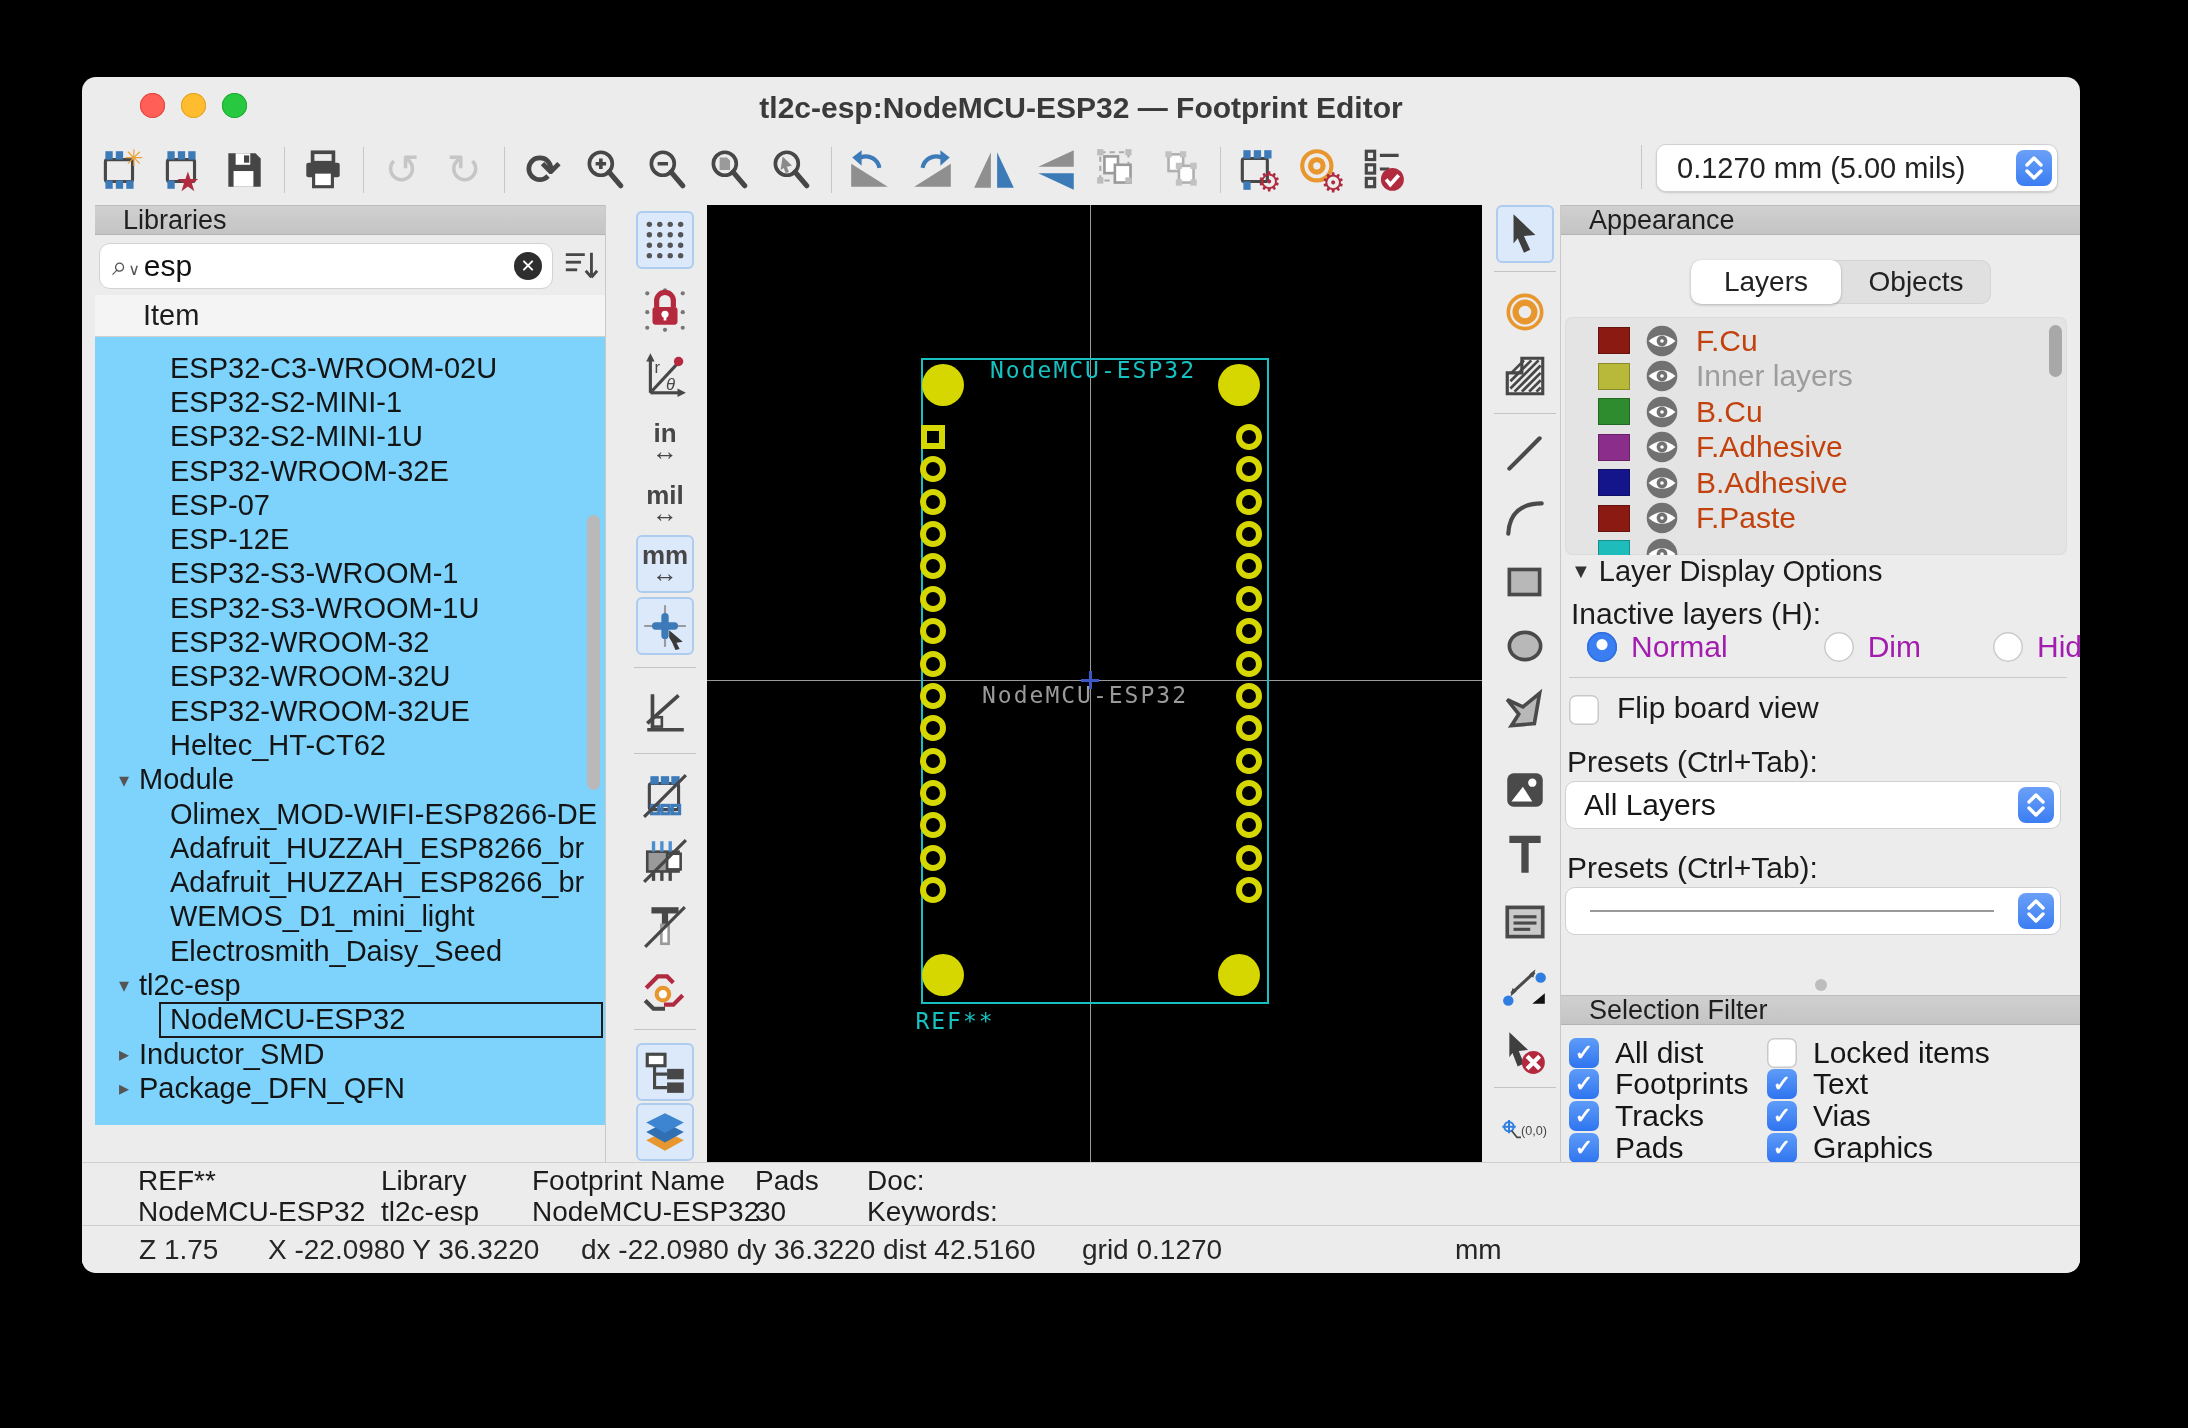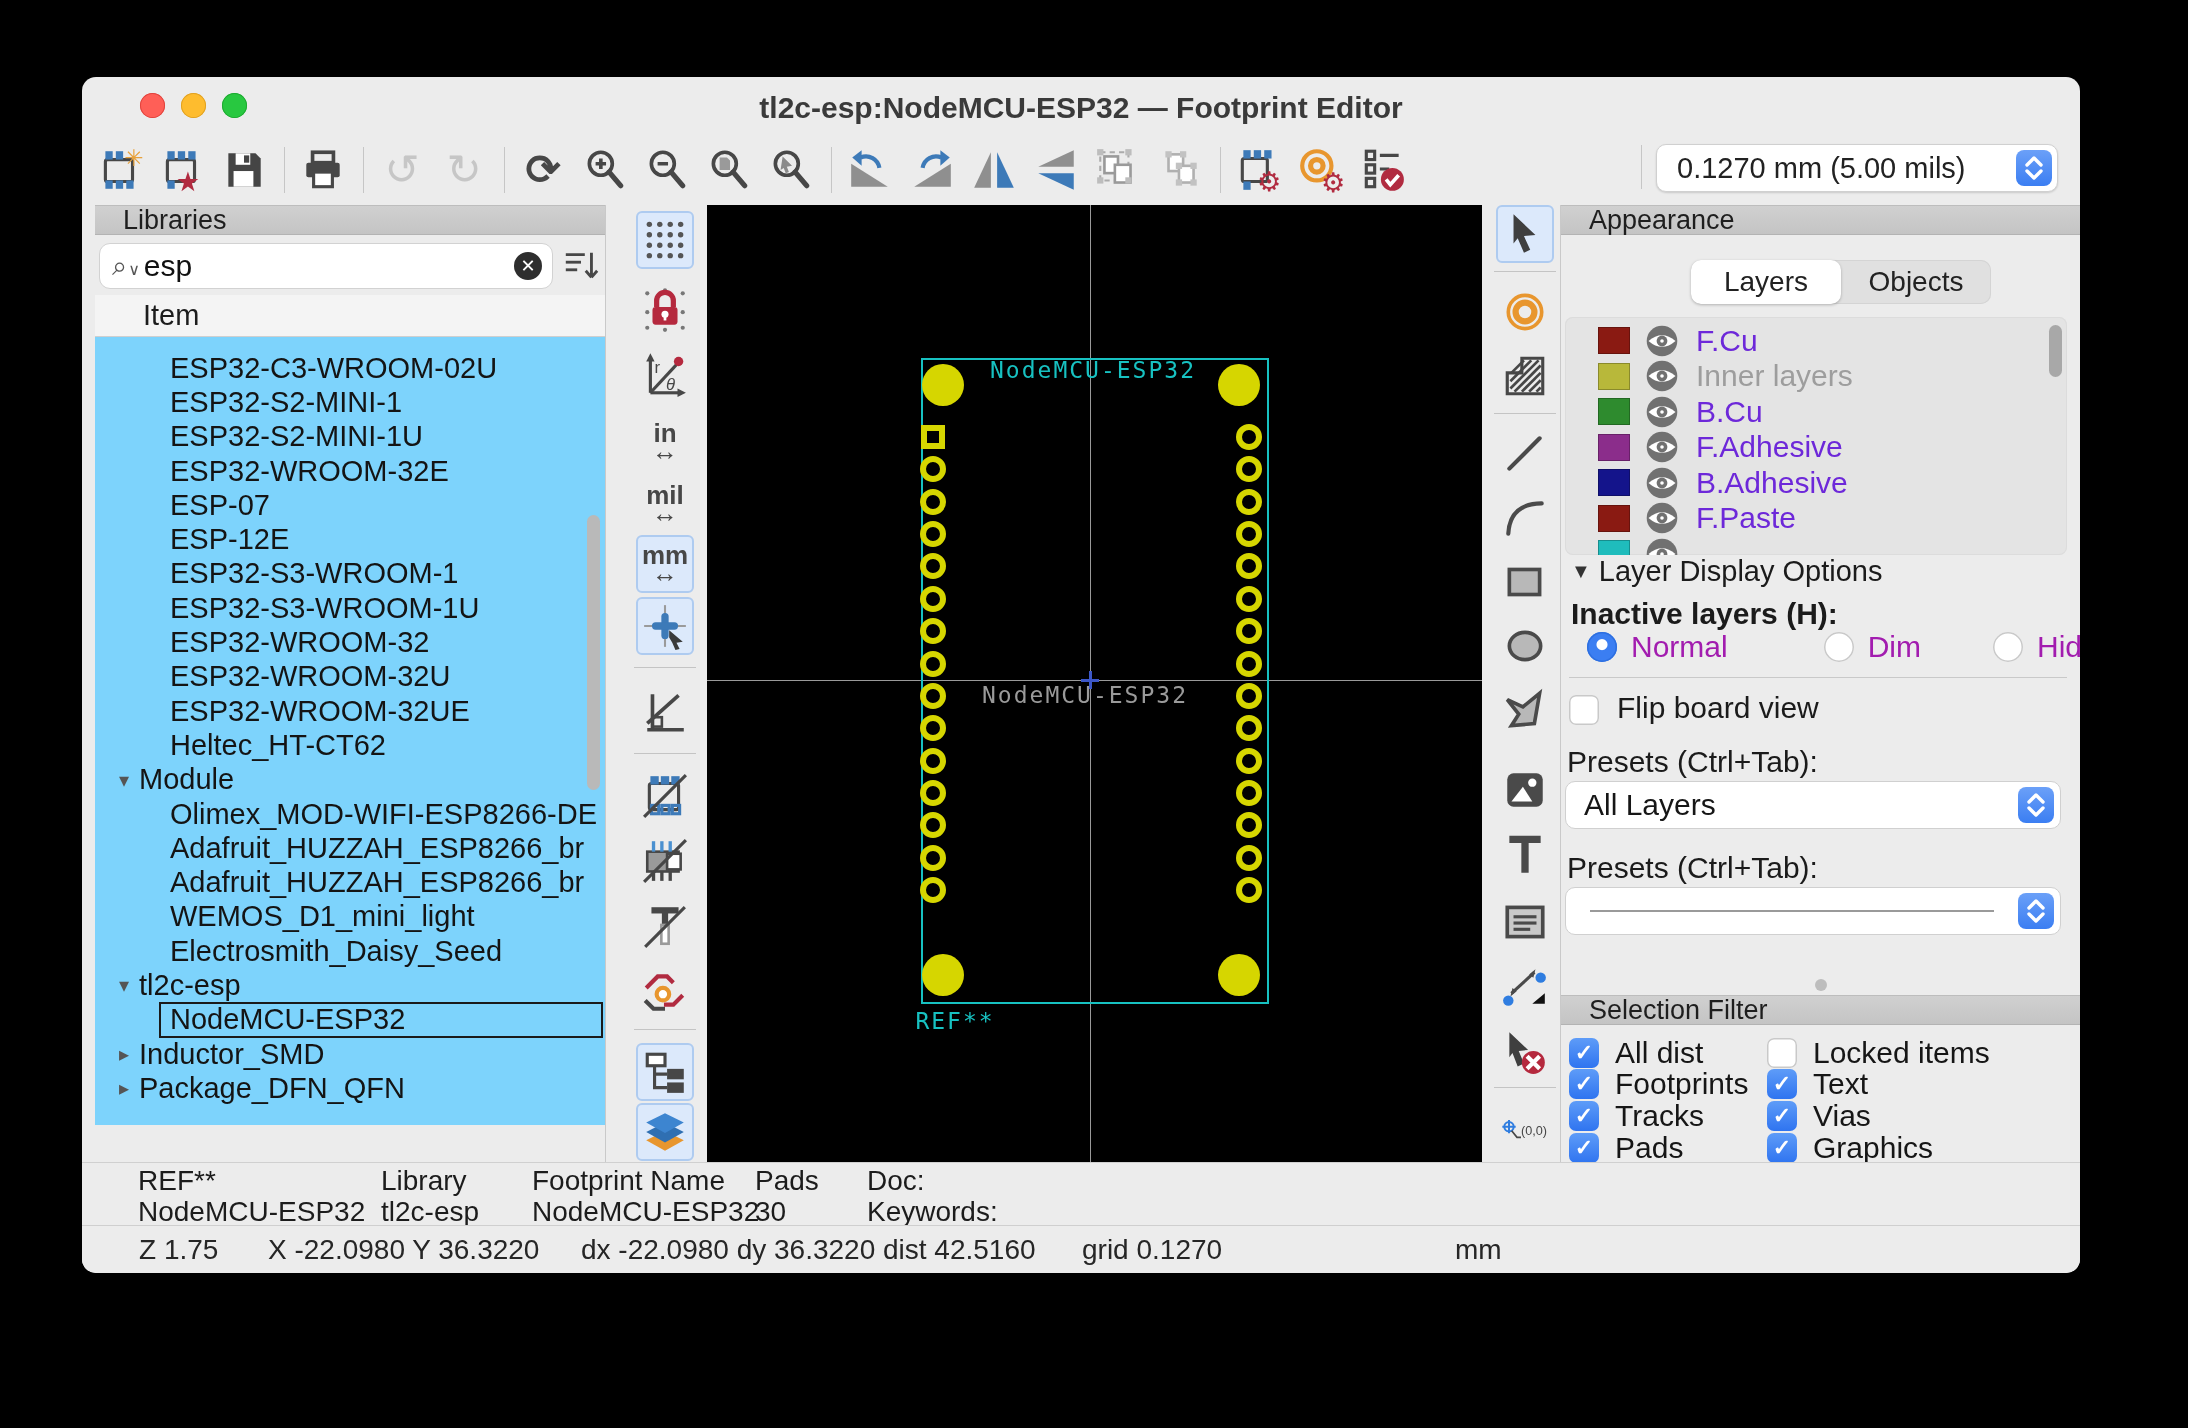--- a/index.html
+++ b/index.html
@@ -70,21 +70,21 @@
   
   .rpanel{position:absolute;left:1478px;top:0;width:520px;height:957px;background:#ececec;border-left:1px solid #c9c9c9;}
   .app-head{position:absolute;left:0;top:0;width:520px;height:30px;}
   .tabs{position:absolute;left:130px;top:55px;height:44px;display:flex;background:#e0e0e0;border-radius:10px;box-shadow:inset 0 0 0 1px #d4d4d4;}
   .tab{min-width:118px;padding:0 16px;display:flex;align-items:center;justify-content:center;font-size:28px;color:#222;border-radius:10px;}
   .tab.on{background:#fff;box-shadow:0 1px 3px rgba(0,0,0,.25);}
   .layersbox{position:absolute;left:4px;top:112px;width:502px;height:238px;background:#e4e4e4;border-radius:8px;box-shadow:inset 0 0 0 1px #dcdcdc;overflow:hidden;}
   .layer-row{height:35.5px;display:flex;align-items:center;}
   .swatch{width:32px;height:27px;margin-left:33px;flex:none;border:1px solid rgba(0,0,0,.25);box-sizing:border-box;}
   .eye{width:36px;height:36px;margin-left:14px;flex:none;}
-  .lname{font-size:30px;color:#6d28d9;margin-left:16px;white-space:nowrap;}
+  .lname{font-size:30px;color:#c2410c;margin-left:16px;white-space:nowrap;}
   .lname.dim{color:#9d9d9d;}
   .lscroll{position:absolute;left:484px;top:8px;width:13px;height:52px;border-radius:7px;background:#a8a8a8;}
   .ldo{position:absolute;left:10px;top:350px;font-size:29px;color:#1b1b1b;display:flex;align-items:center;}
   .ldo .tri{font-size:20px;margin-right:8px;color:#333;}
   .sublabel{position:absolute;font-size:30px;color:#1b1b1b;}
   .radio-row{position:absolute;left:26px;top:425px;width:480px;display:flex;}
   .radio{width:30px;height:30px;border-radius:50%;background:#fff;box-shadow:inset 0 0 0 1.5px #c9c9c9;flex:none;}
   .radio.on{background:radial-gradient(circle at 50% 42%,#fff 0 5px,#3b7ef2 6px);box-shadow:inset 0 0 0 1.5px #2d6fe0;}
   .rlbl{font-size:30px;color:#a21caf;margin:0 0 0 14px;}
   .rdivider{position:absolute;left:8px;top:472px;width:498px;height:1px;background:#c9c9c9;}
@@ -786,21 +786,21 @@
               </svg>
               <span class="lname"></span>
             </div>
           </div>
         <div class="lscroll"></div>
       </div>
       <div class="ldo">
         <span class="tri">▼</span>
         <span>Layer Display Options</span>
       </div>
-      <div class="sublabel" style="left:10px;top:392px;font-weight:bold;">Inactive layers (H):</div>
+      <div class="sublabel" style="left:10px;top:392px;">Inactive layers (H):</div>
       <div class="radio-row" id="radio-row">
           <span style="display: flex; align-items: center;">
             <span class="radio on"></span>
             <span class="rlbl">Normal</span>
           </span>
           <span style="display: flex; align-items: center; margin-left: 96px;">
             <span class="radio"></span>
             <span class="rlbl">Dim</span>
           </span>
           <span style="display: flex; align-items: center; margin-left: 72px;">

